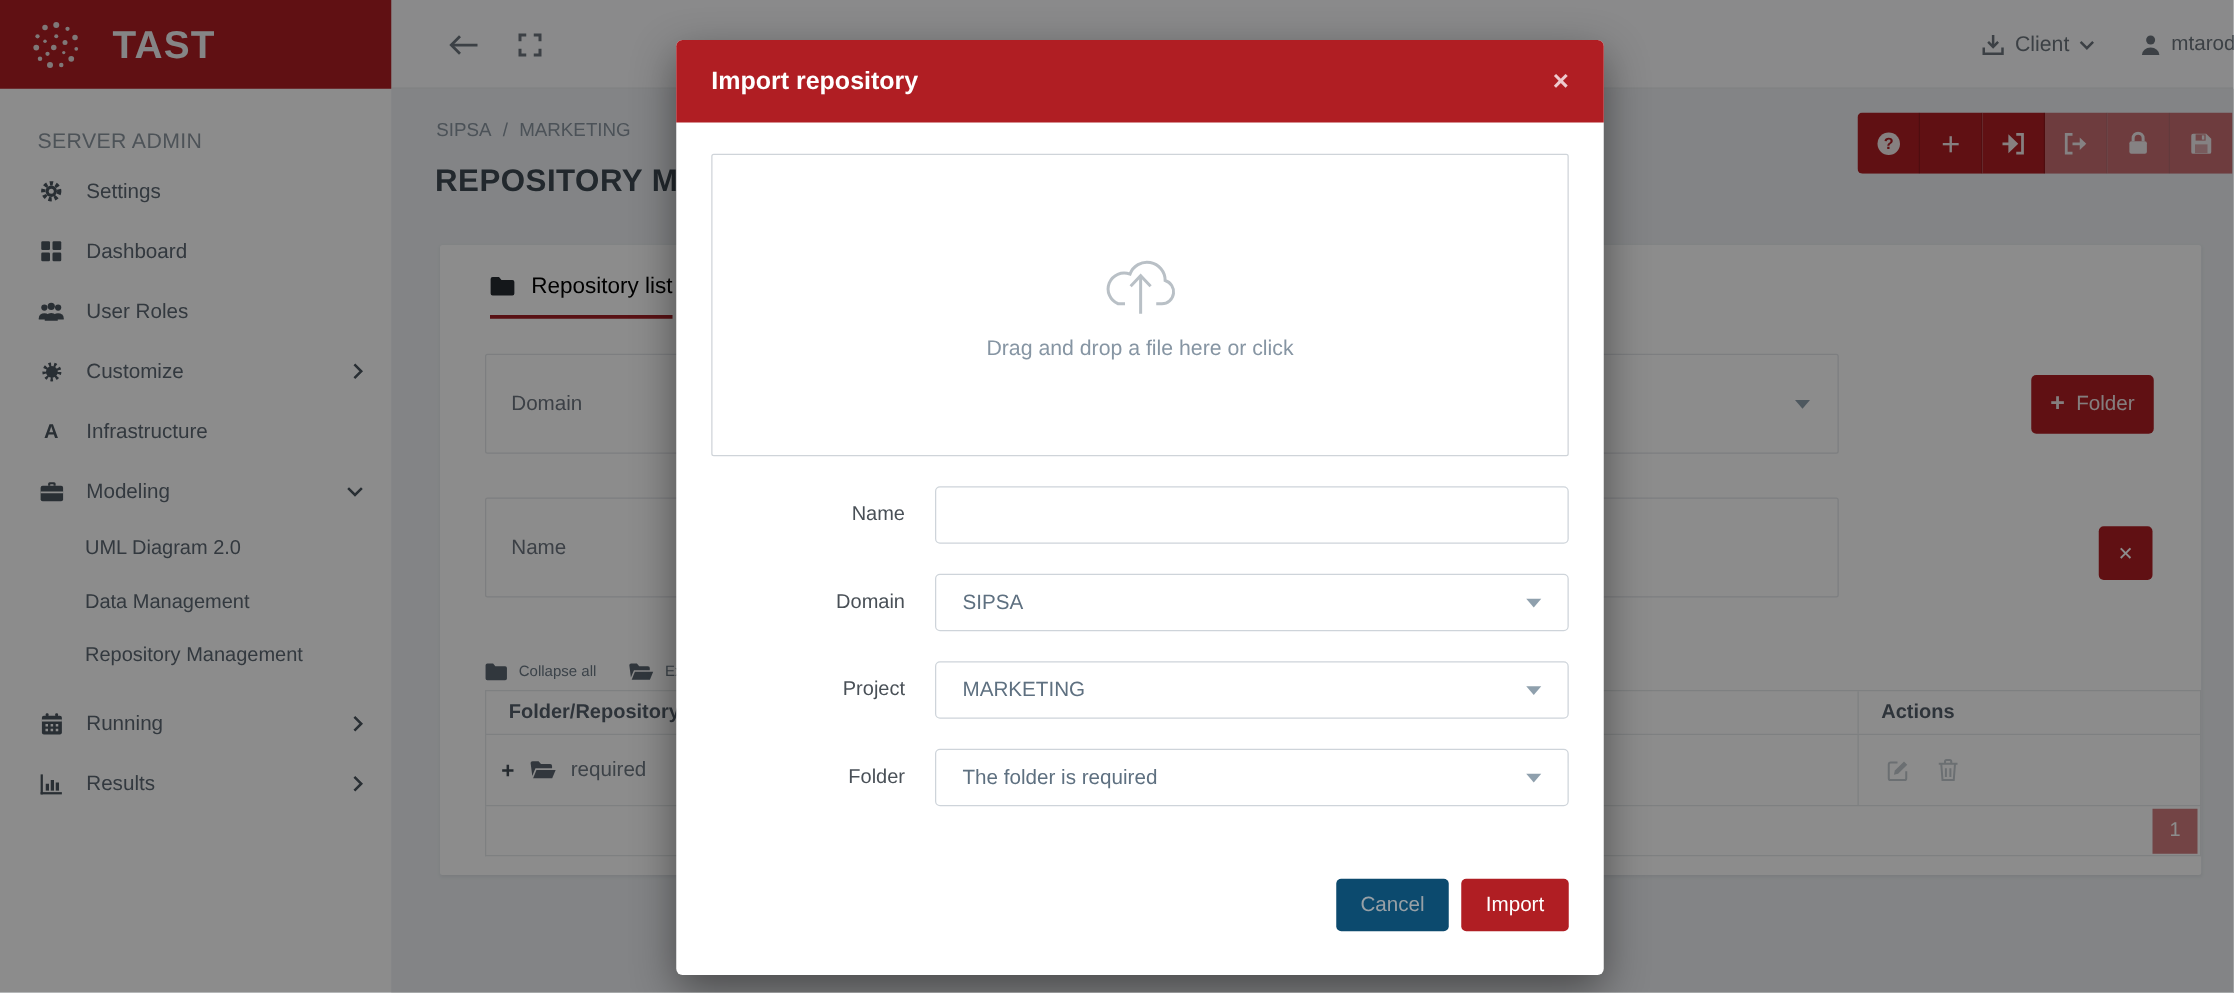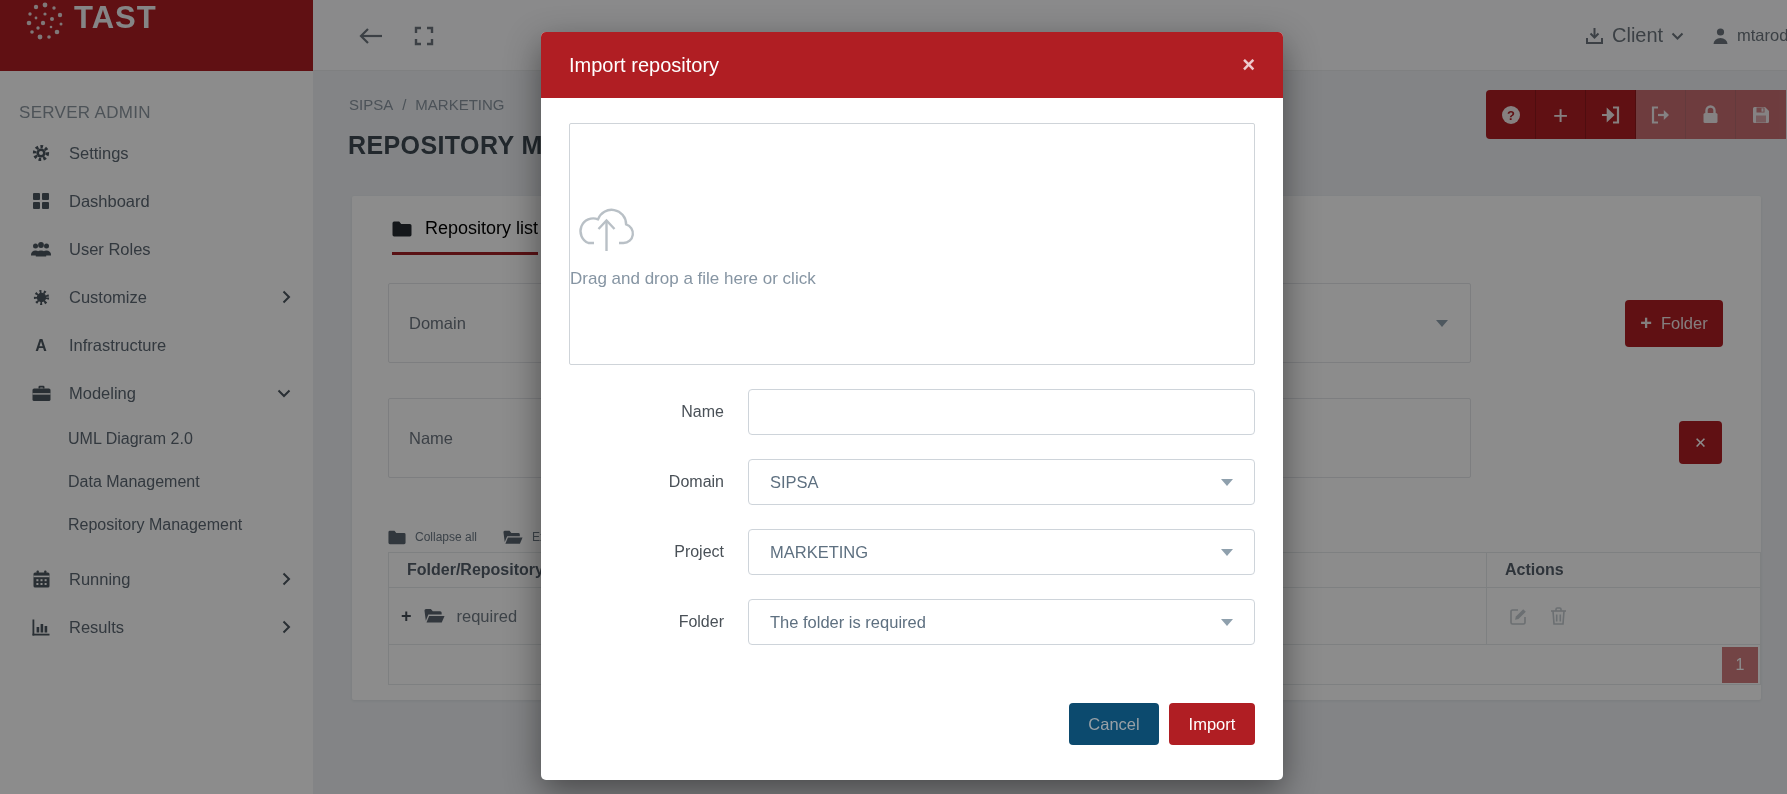--- a/index.html
+++ b/index.html
@@ -1,33 +1,33 @@
 <!DOCTYPE html>
 <html><head>
 <meta charset="utf-8">
 <style>
   html,body{margin:0;padding:0}
   body{width:1787px;height:794px;position:relative;overflow:hidden;
        font-family:"Liberation Sans","DejaVu Sans",sans-serif;background:#eef1f4;color:#3e4952}
   
   .sidebar{position:absolute;left:0;top:0;width:313px;height:794px;background:#ffffff;z-index:5}
-  .logo-block{height:71px;background:#b01e23;display:flex;gap:8px;padding-left:24px;box-sizing:border-box}
+  .logo-block{height:71px;background:#b01e23;display:flex;align-items:center;gap:24px;padding-left:24px;box-sizing:border-box}
   .logo-text{font-size:31px;font-weight:800;color:#f2f3f4;letter-spacing:1px}
-  .side-section{margin:32px 0 6px 19px;font-size:17px;color:#8d97a0;letter-spacing:.3px}
+  .side-section{margin:32px 0 6px 30px;font-size:17px;color:#8d97a0;letter-spacing:.3px}
   .side-item{height:48px;display:flex;align-items:center;padding:0 22px 0 30px;cursor:pointer}
   .side-item .ic{width:22px;height:20px;display:flex;align-items:center;justify-content:center;color:#4c565f}
   .side-item .lbl{margin-left:17px;font-size:16.5px;color:#5d6873;flex:1}
   .side-item .chev{color:#4c565f}
   .side-sub{height:43px;display:flex;align-items:center;padding-left:68px;font-size:16px;color:#5d6873;cursor:pointer}
   svg{display:block}
   
   .topbar{position:absolute;left:313px;top:0;width:1474px;height:71px;background:#fbfcfd;border-bottom:1px solid #e7e9eb;box-sizing:border-box;z-index:4}
   .tb-ic{position:absolute;top:0;height:71px;display:flex;align-items:center;color:#6d767e;cursor:pointer}
   .tb-back{left:45px}.tb-expand{left:101px}
-  .tb-client{left:1272px;gap:8px;font-size:20px}
+  .tb-client{left:1272px;gap:8px;font-size:17px}
   .tb-user{left:1399px;gap:8px;font-size:16.5px;white-space:nowrap}
   
   .toolbar{position:absolute;left:1486px;top:90px;height:49px;display:flex;z-index:6;border-radius:4px 0 0 4px;overflow:hidden}
   .tool-btn{width:50px;height:49px;background:#b01e23;display:flex;align-items:center;justify-content:center;color:#f4eaea;border-right:1px solid rgba(0,0,0,.18);cursor:pointer;box-sizing:border-box;font-size:20px}
   .tool-btn.dim{opacity:.62}
   .tool-btn:last-child{border-right:none}
   
   .main{position:absolute;left:313px;top:71px;width:1474px;height:723px;z-index:1}
   .breadcrumb{position:absolute;left:36px;top:25px;font-size:15px;color:#8a95a0;display:flex;gap:9px}
   .page-title{position:absolute;left:35px;top:60px;font-size:25px;font-weight:600;color:#3e4952;letter-spacing:.4px;white-space:nowrap}
@@ -48,24 +48,24 @@
   .th2{width:274px;border-left:1px solid #e6e9ec;height:100%;display:flex;align-items:center;padding-left:18px;box-sizing:border-box;font-size:16px;font-weight:600;color:#555f6b}
   .trow{display:flex;border:1px solid #e6e9ec;border-top:none;height:57px;align-items:center;box-sizing:border-box;cursor:pointer}
   .td1{flex:1;padding-left:12px;display:flex;align-items:center;gap:12px;font-size:16.5px;color:#707a84}
   .td2{width:274px;border-left:1px solid #e6e9ec;height:100%;display:flex;align-items:center;gap:22px;padding-left:22px;box-sizing:border-box}
   .pagrow{display:flex;border:1px solid #e6e9ec;border-top:none;height:40px;align-items:center;justify-content:flex-end;box-sizing:border-box}
   .pagbtn{width:36px;height:36px;background:#b01e23;opacity:.58;color:#fff;display:flex;align-items:center;justify-content:center;font-size:16px;margin-right:2px;cursor:pointer}
   
   .overlay{position:absolute;inset:0;background:rgba(0,0,0,0.45);z-index:50}
   .modal{position:absolute;left:541px;top:32px;width:742px;height:748px;z-index:100;border-radius:5px;box-shadow:0 12px 35px rgba(0,0,0,.45);background:#fff;display:flex;flex-direction:column;box-sizing:border-box}
   .modal-header{height:66px;background:#b01e23;border-radius:5px 5px 0 0;display:flex;align-items:center;padding:0 28px;box-sizing:border-box;flex:none}
-  .modal-title{color:#ffffff;font-size:20px;font-weight:400;flex:1}
+  .modal-title{color:#ffffff;font-size:20px;font-weight:700;flex:1}
   .modal-close{color:#eecace;font-size:22px;font-weight:700;cursor:pointer;line-height:1}
   .modal-body{flex:1;padding:25px 28px 24px 28px;display:flex;flex-direction:column;box-sizing:border-box;border-radius:0 0 5px 5px}
-  .dropzone{height:242px;border:1px solid #cfd4d9;border-radius:2px;display:flex;flex-direction:column;align-items:flex-start;justify-content:center;cursor:pointer;flex:none;box-sizing:border-box}
+  .dropzone{height:242px;border:1px solid #cfd4d9;border-radius:2px;display:flex;flex-direction:column;align-items:center;justify-content:center;cursor:pointer;flex:none;box-sizing:border-box}
   .dz-text{margin-top:16px;font-size:17px;color:#8695a3}
   .mrow{display:grid;grid-template-columns:155px 1fr;column-gap:24px;align-items:center;height:46px;margin-top:24px;flex:none}
   .mrow:first-of-type{margin-top:32px}
   .mlabel{text-align:right;font-size:16px;color:#495057}
   .mcontrol{height:46px;border:1px solid #ced4da;border-radius:4px;display:flex;align-items:center;box-sizing:border-box;background:#fff}
   .mcontrol input{border:none;outline:none;width:100%;height:100%;padding:0 20px;font-size:16.5px;font-family:inherit;color:#495057;background:transparent;border-radius:4px}
   .msel{cursor:pointer}
   .msel .val{flex:1;padding-left:21px;font-size:16.5px;color:#5e7080}
   .msel .caret{margin-right:21px}
   .modal-footer{margin-top:58px;display:flex;justify-content:flex-end;gap:10px;flex:none}

